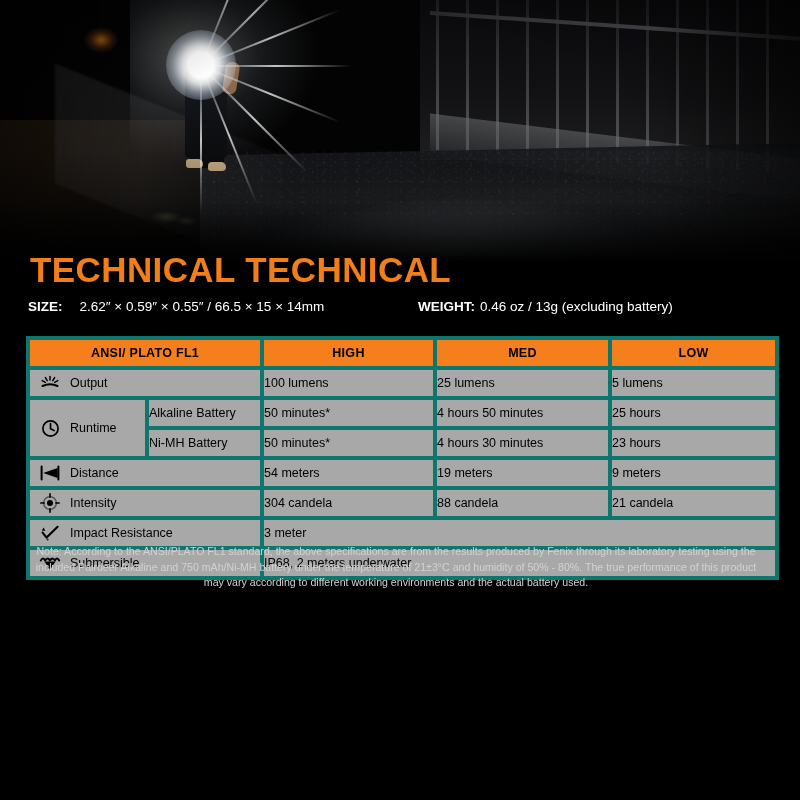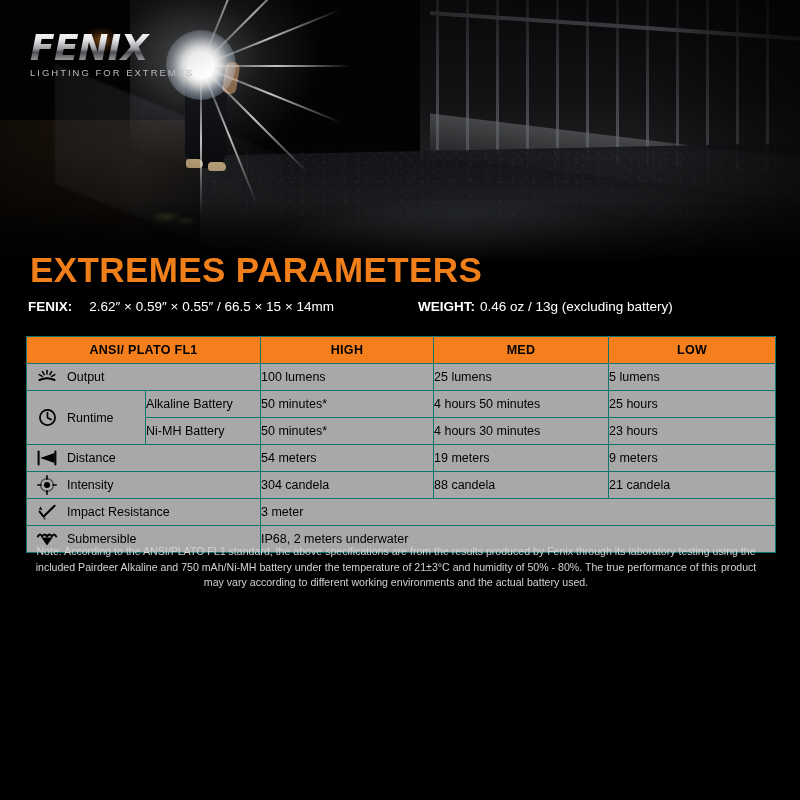--- a/index.html
+++ b/index.html
@@ -203,21 +203,21 @@
   #spectable {
     position: absolute;
     left: 26px; top: 336px;
     width: 749px;
     border-collapse: collapse;
     table-layout: fixed;
     z-index: 20;
     background: #000;
   }
   #spectable td, #spectable th {
-    border: 1px solid #0f766e;
+    border: 4px solid #0f766e;
     background: #a8a8a8;
     color: #000000;
     font-size: 12.5px;
     height: 26px;
     padding: 0;
     font-weight: 400;
   }
   #spectable th {
     background: #f57f1d;
     font-weight: 700;
@@ -304,29 +304,25 @@
     <div class="flare" style="transform:rotate(-45deg)"></div>
     <div class="flare" style="transform:rotate(22deg)"></div>
     <div class="flare" style="transform:rotate(-22deg)"></div>
     <div class="flare" style="transform:rotate(68deg)"></div>
     <div class="flare" style="transform:rotate(-68deg)"></div>
     <div class="photo-layer glow"></div>
     <div class="photo-layer hero-fade"></div>
     <div class="photo-layer hero-vignette"></div>
   </div>
 
-  <div id="logo">
-    <div class="logo-word">FENIX</div>
-    <div class="logo-tag">LIGHTING FOR EXTREMES</div>
-  </div>
-
-  <div id="title">EXTREMES PARAMETERS</div>
+
+  <div id="title">TECHNICAL TECHNICAL</div>
 
   <div id="specline">
-    <span class="size-block"><span class="lbl">FENIX:</span><span style="margin-left:17px">2.62″ × 0.59″ × 0.55″ / 66.5 × 15 × 14mm</span></span><span><span class="lbl">WEIGHT:</span><span style="margin-left:5px">0.46 oz / 13g (excluding battery)</span></span>
+    <span class="size-block"><span class="lbl">SIZE:</span><span style="margin-left:17px">2.62″ × 0.59″ × 0.55″ / 66.5 × 15 × 14mm</span></span><span><span class="lbl">WEIGHT:</span><span style="margin-left:5px">0.46 oz / 13g (excluding battery)</span></span>
   </div>
 
   <table id="spectable">
     <colgroup>
       <col style="width:119px">
       <col style="width:115px">
       <col style="width:173px">
       <col style="width:175px">
       <col style="width:167px">
     </colgroup>

